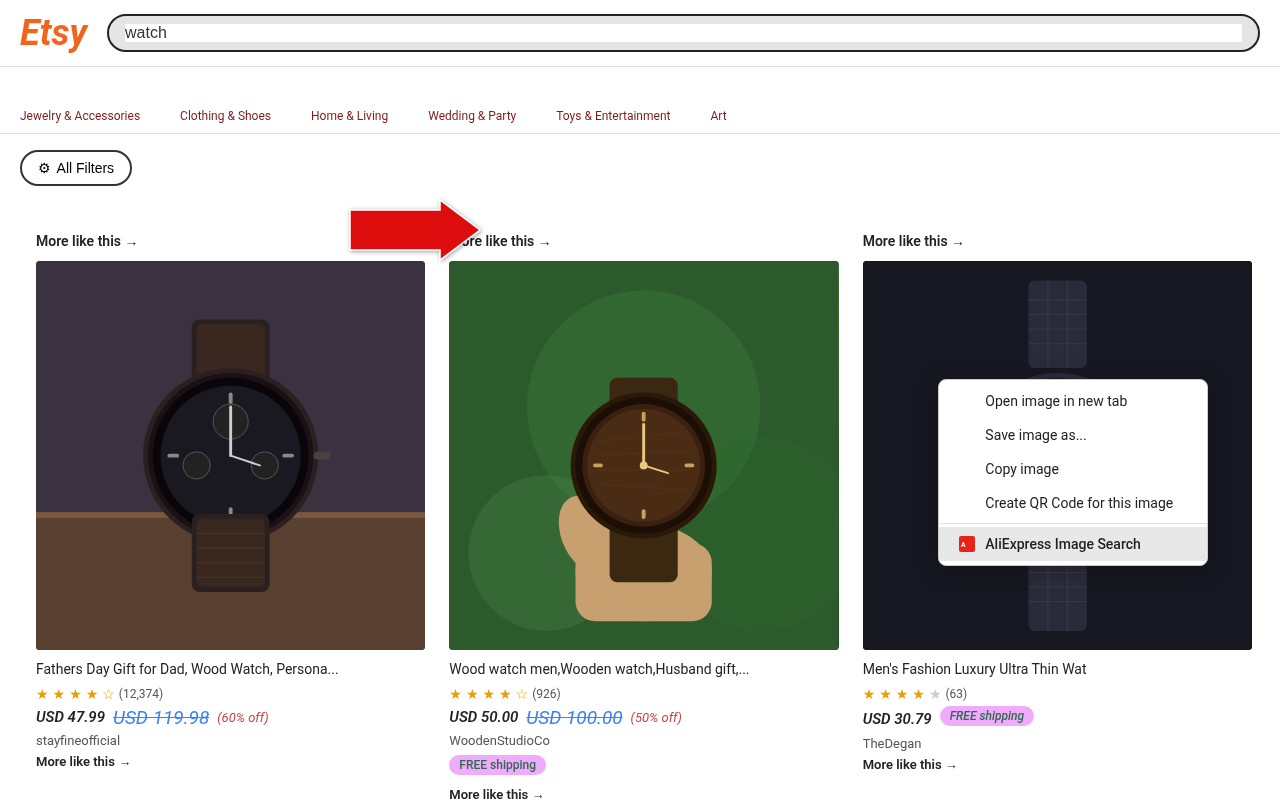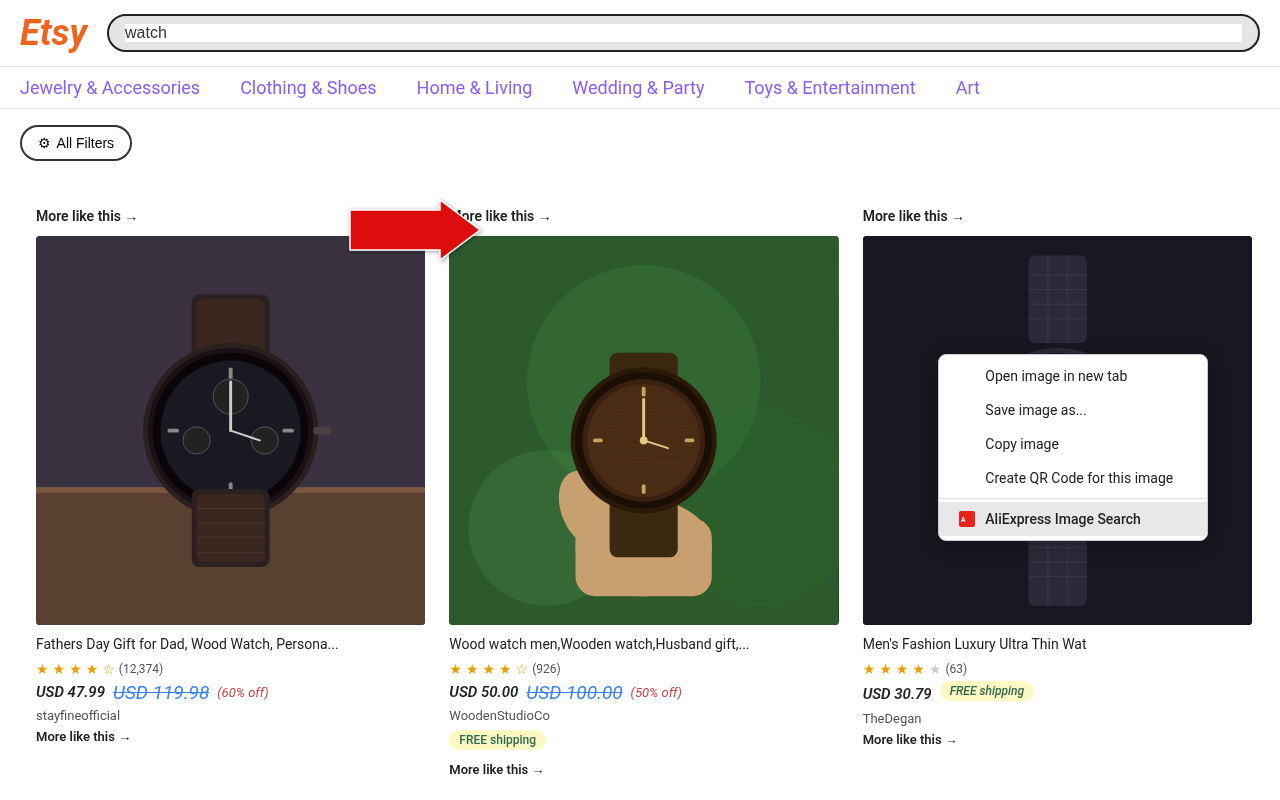--- a/index.html
+++ b/index.html
@@ -6,21 +6,21 @@
     body { font-family: -apple-system, BlinkMacSystemFont, 'Segoe UI', Roboto, sans-serif; background: #fff; width: 1280px; min-height: 800px; overflow-x: hidden; }
 
     
     #header { display: flex; align-items: center; padding: 12px 20px; border-bottom: 1px solid #e0e0e0; gap: 20px; }
     #logo { font-size: 36px; font-weight: 700; color: #f1641e; font-style: italic; cursor: pointer; }
     #search-bar { flex: 1; display: flex; align-items: center; border: 2px solid #222; border-radius: 24px; padding: 8px 16px; background: #e5e5e5; }
     #search-bar input { flex: 1; border: none; outline: none; font-size: 16px; color: #333; }
 
     
     #nav { display: flex; align-items: center; padding: 10px 20px; border-bottom: 1px solid #e0e0e0; gap: 40px; overflow: hidden; }
-    .nav-item { font-size: 18px; color: #8b5cf6; cursor: pointer; white-space: nowrap; }
+    .nav-item { font-size: 12px; color: #7f1d1d; cursor: pointer; white-space: nowrap; margin-top: 32px; }
 
     
     #filters-bar { padding: 16px 20px; }
     #all-filters-btn { display: flex; align-items: center; gap: 6px; border: 2px solid #333; border-radius: 20px; padding: 8px 16px; background: #fff; cursor: pointer; font-size: 14px; font-weight: 500; }
 
     
     #products-area { padding: 0 20px; }
 
     
     #products-grid { display: grid; grid-template-columns: 1fr 1fr 1fr; gap: 0; position: relative; }
@@ -41,21 +41,21 @@
     .product-title { font-size: 14px; color: #222; margin: 10px 0 6px; line-height: 1.4; }
     .stars { display: flex; align-items: center; gap: 4px; margin-bottom: 4px; }
     .star { color: #e8a000; font-size: 14px; }
     .star-half { color: #e8a000; font-size: 14px; }
     .review-count { font-size: 12px; color: #555; }
     .price-row { display: flex; align-items: center; gap: 8px; margin-bottom: 4px; flex-wrap: wrap; font-style: italic; }
     .price-main { font-size: 15px; font-weight: 600; color: #222; }
     .price-original { font-size: 19px; color: #3b82f6; text-decoration: line-through; }
     .discount { font-size: 13px; color: #c44; }
     .seller { font-size: 13px; color: #555; margin-bottom: 6px; }
-    .free-shipping-badge { display: inline-block; background: #fef9c3; color: #2d6a4f; border-radius: 12px; padding: 3px 10px; font-size: 12px; font-weight: 500; margin-bottom: 6px; }
+    .free-shipping-badge { display: inline-block; background: #f0abfc; color: #2d6a4f; border-radius: 12px; padding: 3px 10px; font-size: 12px; font-weight: 500; margin-bottom: 6px; }
     .more-like-bottom { display: flex; align-items: center; gap: 6px; font-size: 13px; font-weight: 600; color: #222; cursor: pointer; margin-top: 6px; }
 
     
     #context-menu { position: absolute; top: 146px; left: 505px; background: #fff; border: 1px solid #ccc; border-radius: 8px; box-shadow: 0 4px 20px rgba(0,0,0,0.25); z-index: 1000; min-width: 270px; padding: 4px 0; }
     .ctx-item { display: flex; align-items: center; padding: 9px 20px; font-size: 14px; color: #222; cursor: pointer; gap: 10px; }
     .ctx-item.highlighted { background: #e8e8e8; font-weight: 500; }
     .ctx-icon { width: 16px; height: 16px; display: flex; align-items: center; justify-content: center; }
     .ctx-divider { border: none; border-top: 1px solid #e0e0e0; margin: 3px 0; }
 
     

